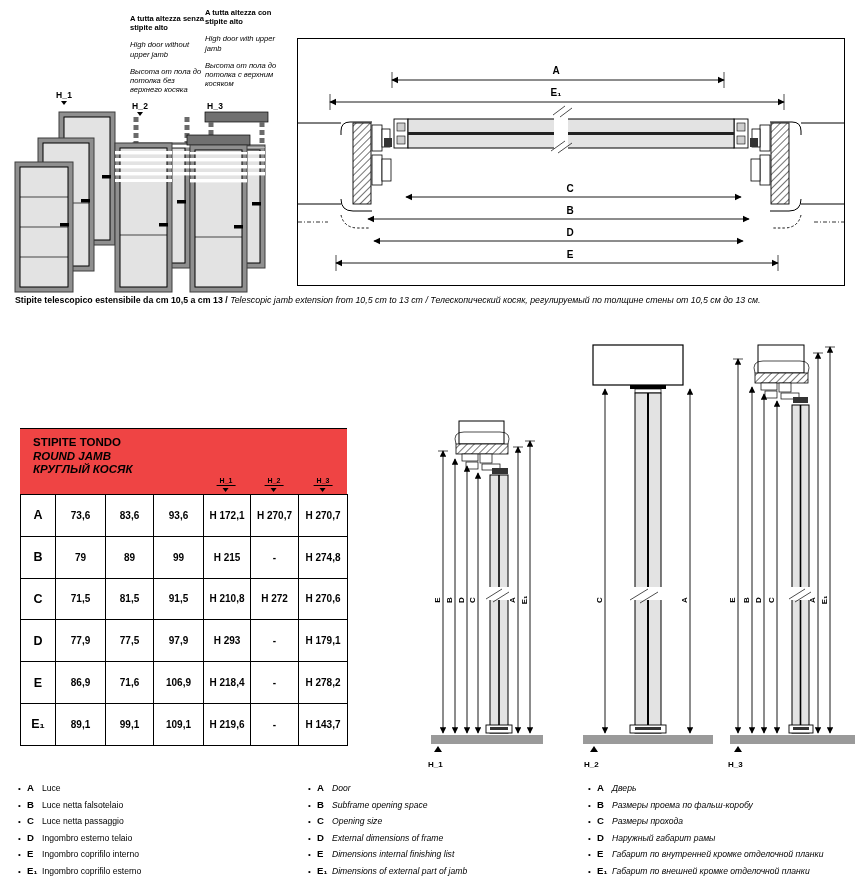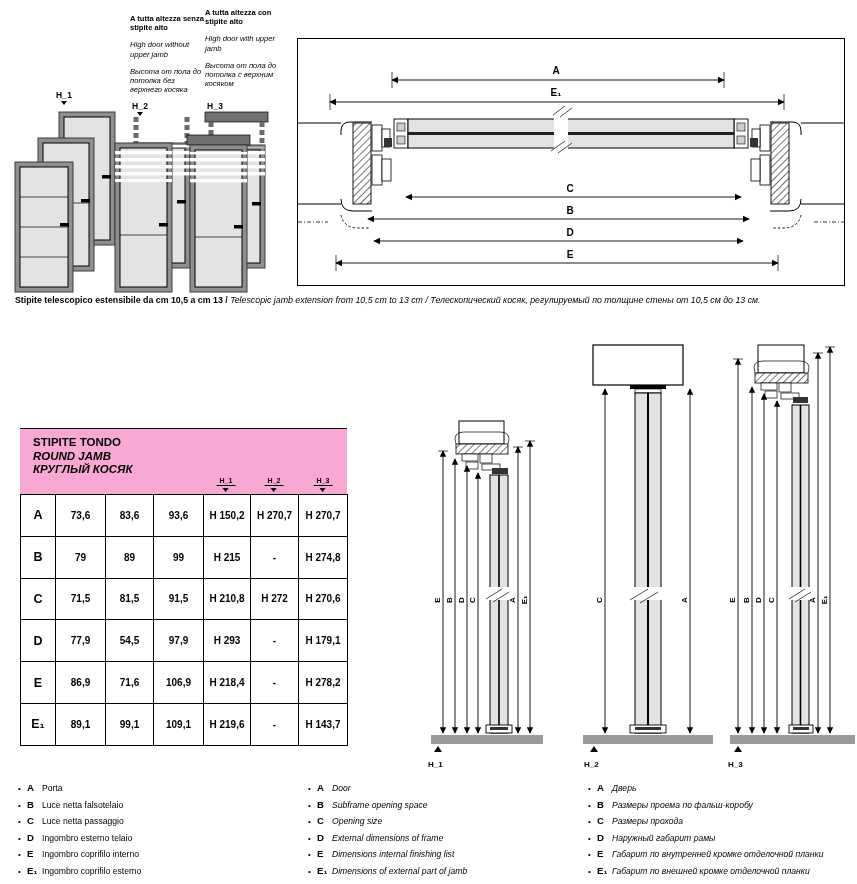--- a/index.html
+++ b/index.html
@@ -17,21 +17,21 @@
 
   
   .drawbox{border:1.5px solid #000;background:#fff;}
 
   
   .capline{font-size:8.8px;white-space:nowrap;}
   .capline .b{font-weight:bold;}
   .capline .i{font-style:italic;}
 
   
-  .thead{width:327px;height:66px;background:#f9a8d4;border-top:1.2px solid #000;position:relative;box-sizing:border-box;}
+  .thead{width:327px;height:66px;background:#ef4444;border-top:1.2px solid #000;position:relative;box-sizing:border-box;}
   .thead .ttl{position:absolute;left:13px;top:7px;font-size:11.5px;font-weight:bold;line-height:13.5px;}
   .thead .ttl .i{font-style:italic;}
   .hcol{position:absolute;bottom:2px;transform:translateX(-50%);text-align:center;}
   .hcol .lab{display:inline-block;font-size:7px;font-weight:bold;border-bottom:1px solid #000;padding:0 3px 1px 3px;}
   .hcol .tri-down{margin:1px auto 0 auto;border-left-width:3px;border-right-width:3px;border-top-width:4px;}
   table.spec{border-collapse:collapse;table-layout:fixed;width:327px;}
   table.spec th,table.spec td{border:1px solid #000;text-align:center;vertical-align:middle;
        height:40.8px;font-weight:bold;background:#fff;padding:0;}
   table.spec th{font-size:12.5px;}
   table.spec td{font-size:10px;}
@@ -245,21 +245,21 @@
           <col style="width:47px">
           <col style="width:48px">
           <col style="width:49px">
         </colgroup>
       <tbody>
         <tr>
           <th>A</th>
           <td>73,6</td>
           <td>83,6</td>
           <td>93,6</td>
-          <td>H 150,2</td>
+          <td>H 172,1</td>
           <td>H 270,7</td>
           <td>H 270,7</td>
         </tr>
         <tr>
           <th>B</th>
           <td>79</td>
           <td>89</td>
           <td>99</td>
           <td>H 215</td>
           <td>-</td>
@@ -270,21 +270,21 @@
           <td>71,5</td>
           <td>81,5</td>
           <td>91,5</td>
           <td>H 210,8</td>
           <td>H 272</td>
           <td>H 270,6</td>
         </tr>
         <tr>
           <th>D</th>
           <td>77,9</td>
-          <td>54,5</td>
+          <td>77,5</td>
           <td>97,9</td>
           <td>H 293</td>
           <td>-</td>
           <td>H 179,1</td>
         </tr>
         <tr>
           <th>E</th>
           <td>86,9</td>
           <td>71,6</td>
           <td>106,9</td>
@@ -407,21 +407,21 @@
       <rect x="310" y="400" width="125" height="9" fill="#9a9a9a"></rect>
       <polygon points="314,417 322,417 318,411" fill="#000"></polygon>
       <text x="308" y="432" class="t8l">H_3</text>
     </g>
   </svg>
 
   <div class="abs leg it" style="left:18px;top:783px">
     <div class="row">
         <span class="bullet">•</span>
         <span class="key">A</span>
-        <span class="txt">Porta</span>
+        <span class="txt">Luce</span>
       </div>
     <div class="row">
         <span class="bullet">•</span>
         <span class="key">B</span>
         <span class="txt">Luce netta falsotelaio</span>
       </div>
     <div class="row">
         <span class="bullet">•</span>
         <span class="key">C</span>
         <span class="txt">Luce netta passaggio</span>

